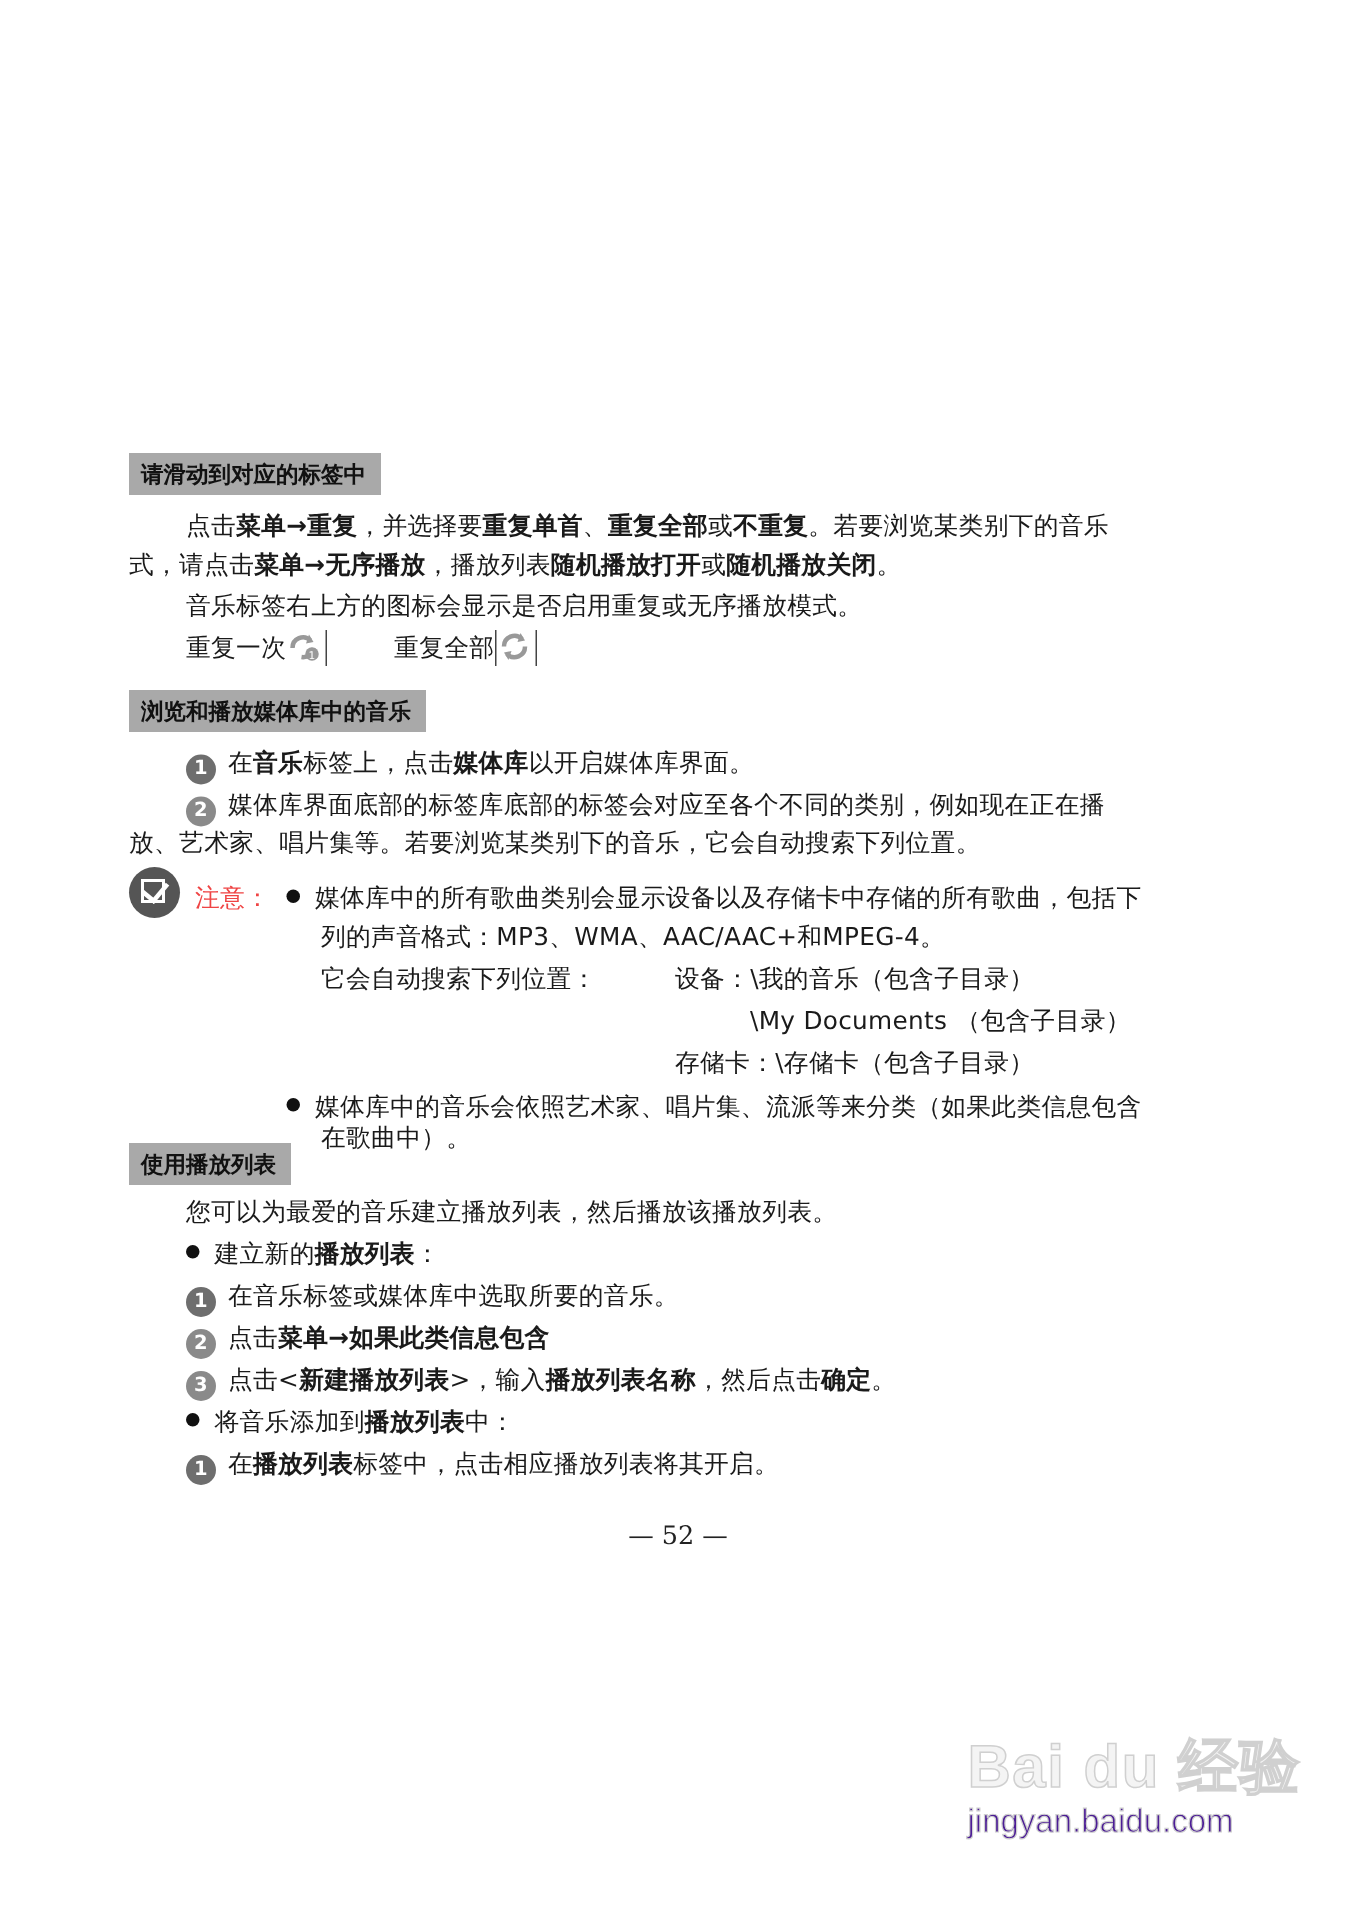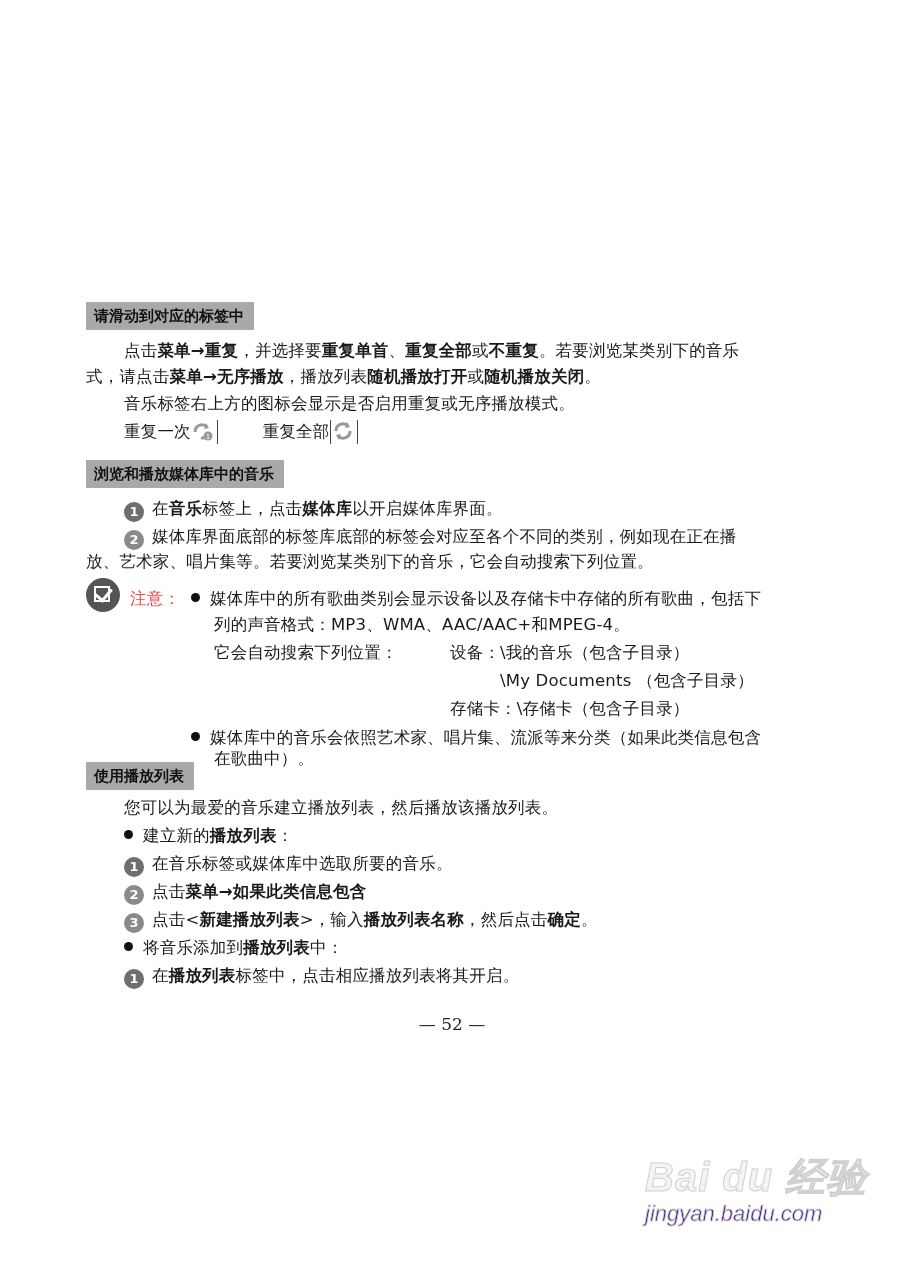--- a/index.html
+++ b/index.html
@@ -33,21 +33,21 @@
     background: #555;
   }
   .note-icon .chk {
     position: absolute; left: 8px; top: 8px; width: 16px; height: 16px; border: 2px solid #fff; box-sizing: border-box;
   }
   .note-icon .tick {
     position: absolute; left: 12px; top: 7px; width: 8px; height: 13px; border-right: 3px solid #fff; border-bottom: 3px solid #fff;
     transform: rotate(40deg);
   }
   .page-num { position: absolute; left: 0; width: 904px; top: 1014px; text-align: center; font-family: "DejaVu Serif", "Liberation Serif", serif; font-size: 17px; color: #222; }
-  .watermark { position: absolute; left: 645px; top: 1150px; color: #e2e2e2; font-family: "Liberation Sans", sans-serif; font-style: italic; }
+  .watermark { position: absolute; left: 645px; top: 1150px; color: #e2e2e2; font-family: "Liberation Sans", sans-serif; }
   .wm-logo { font-size: 40px; font-weight: bold; letter-spacing: 1px; -webkit-text-stroke: 1px #d0d0d0; color: #f4f4f4; }
   .wm-url { font-size: 22px; -webkit-text-stroke: 0.8px #d0d0d0; color: #4c1d95; margin-top: -4px; }
 </style>
 </head>
 <body>
 
 <div class="sec-head" style="top:302px">请滑动到对应的标签中</div>
 <div class="line" style="left:124px;top:340px"><span>点击</span><b>菜单→重复</b><span>，并选择要</span><b>重复单首</b><span>、</span><b>重复全部</b><span>或</span><b>不重复</b><span>。若要浏览某类别下的音乐</span></div>
 <div class="line" style="left:86px;top:366px"><span>式，请点击</span><b>菜单→无序播放</b><span>，播放列表</span><b>随机播放打开</b><span>或</span><b>随机播放关闭</b><span>。</span></div>
 <div class="line" style="left:124px;top:393px">音乐标签右上方的图标会显示是否启用重复或无序播放模式。</div>

